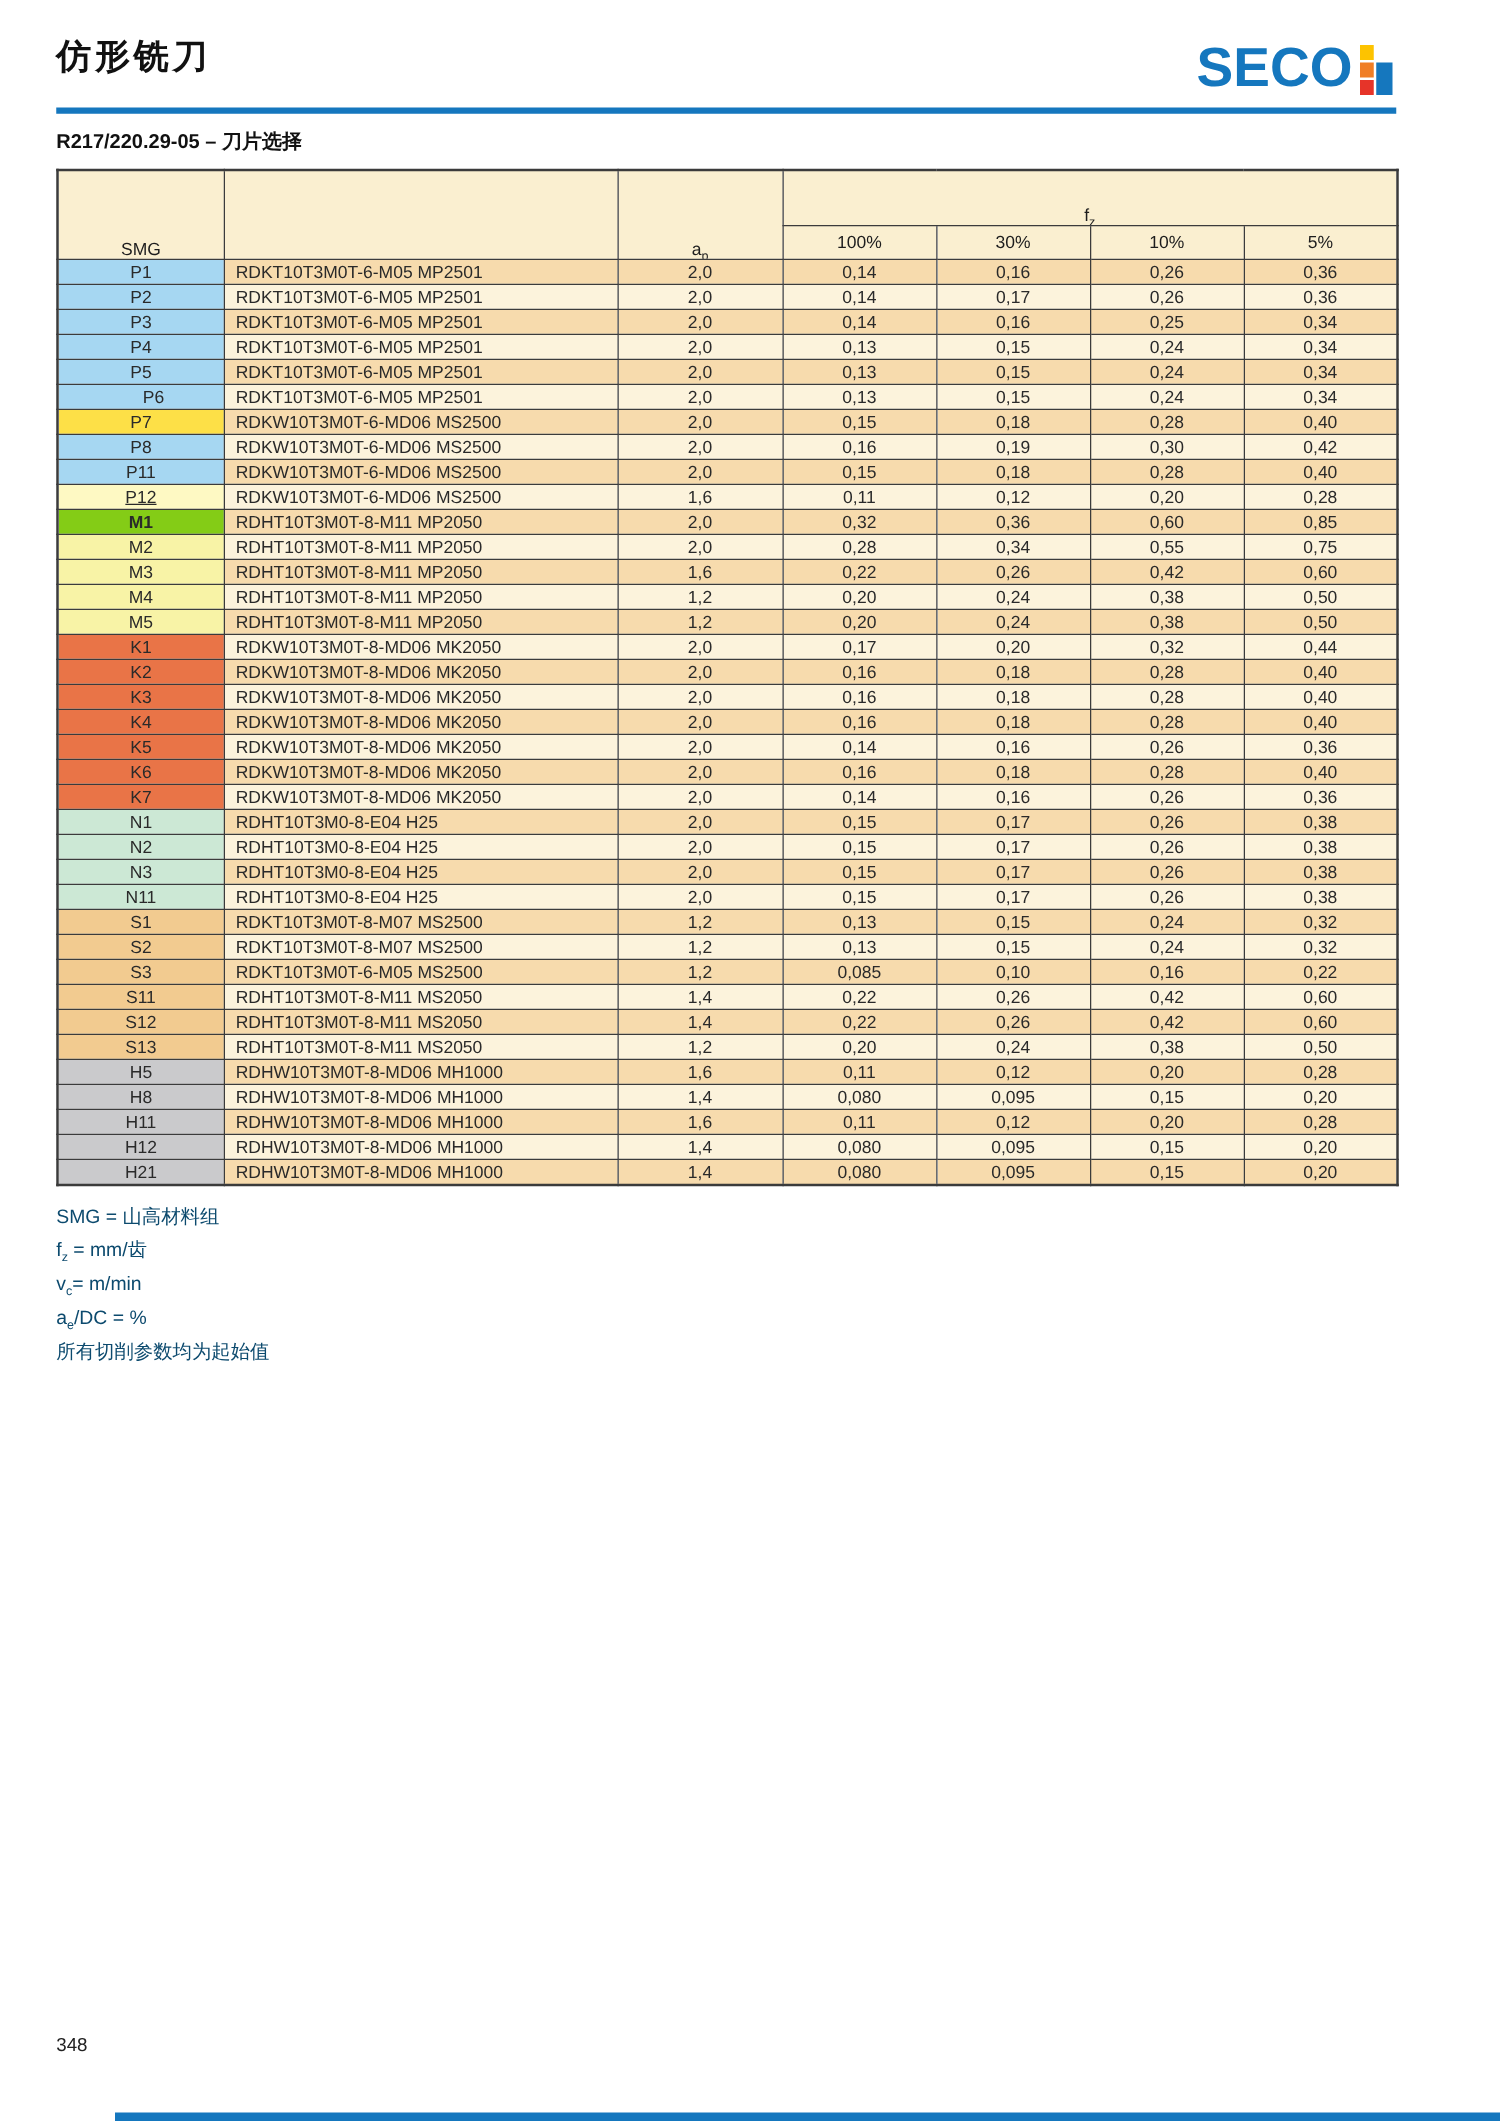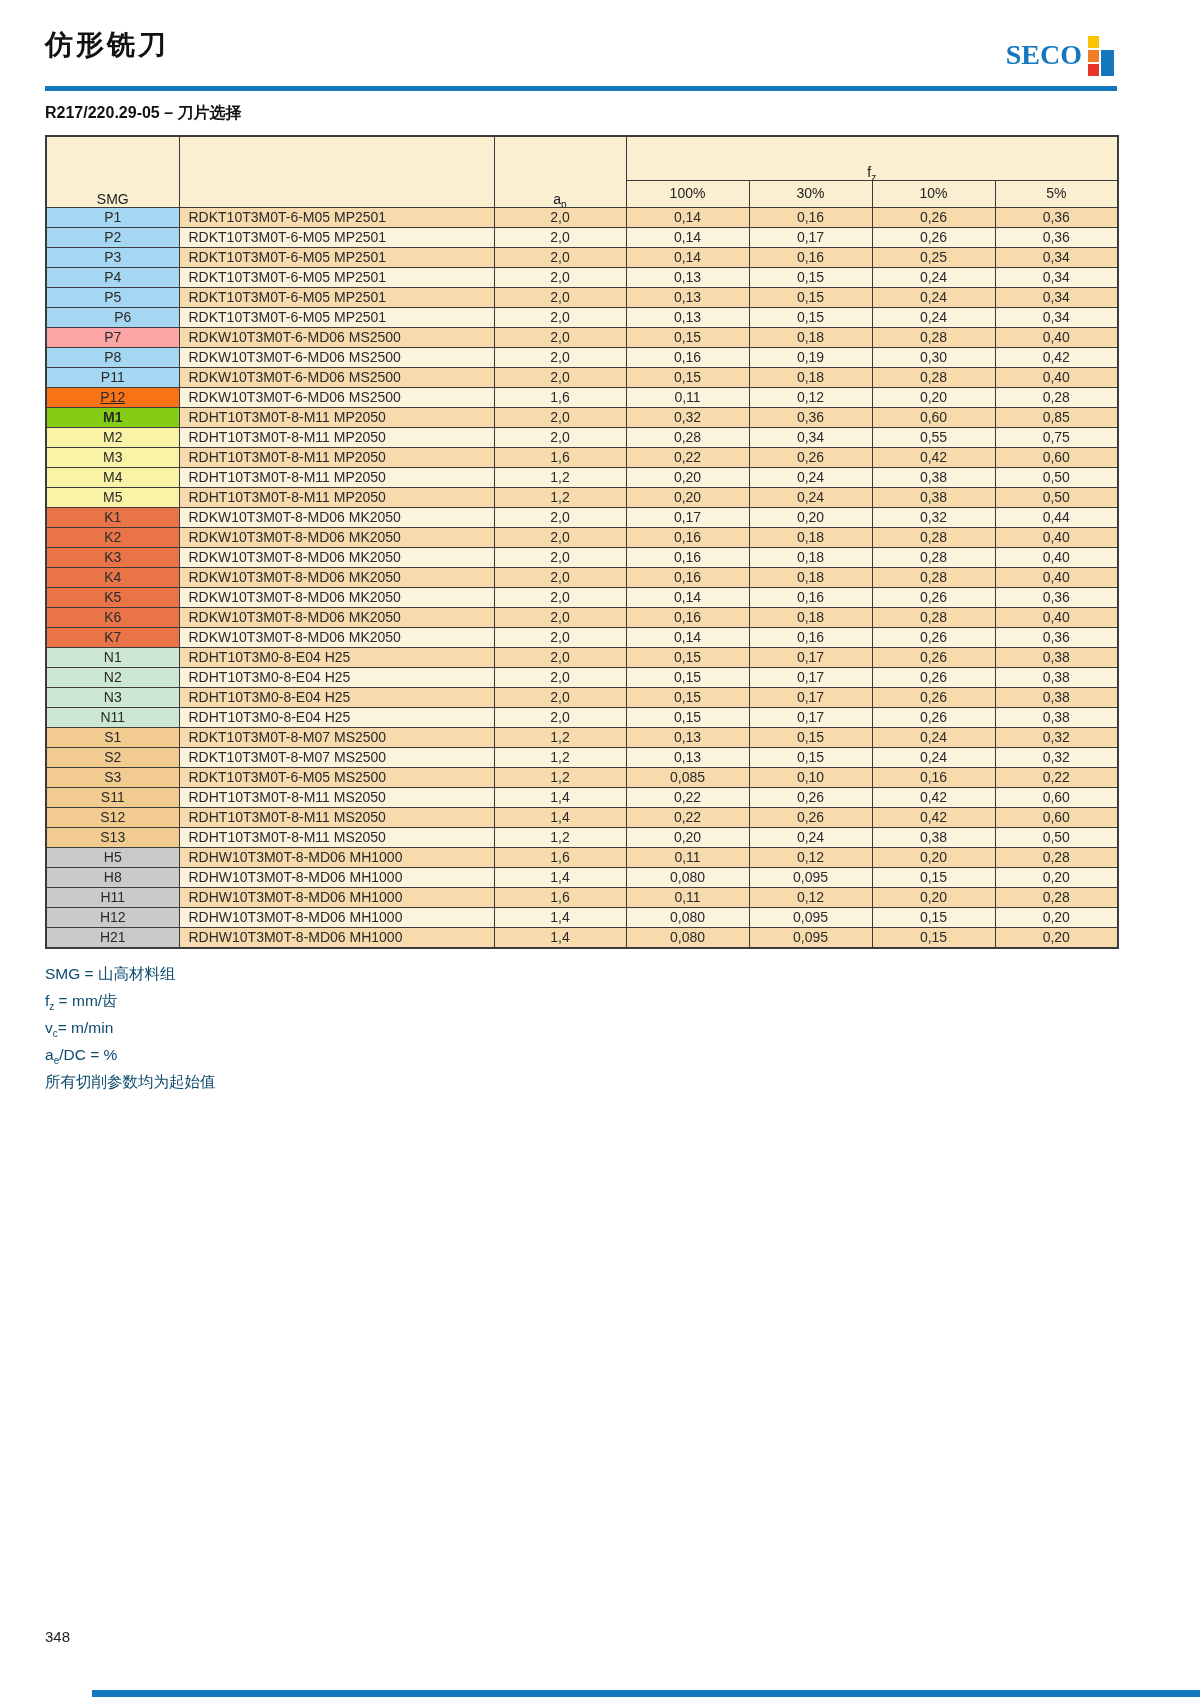--- a/index.html
+++ b/index.html
@@ -13,23 +13,23 @@
     box-shadow:0 0 4px rgba(0,0,0,.25);
   }
   
   .doc-title{
     position:absolute;left:45px;top:26px;
     font-size:28px;font-weight:bold;letter-spacing:3px;color:#111;
     font-family:"Liberation Serif","DejaVu Serif",serif;
   }
   .logo{position:absolute;top:36px;right:86px;display:flex;align-items:flex-start;}
   .logo-text{
-    font-size:28px;line-height:38px;font-weight:800;letter-spacing:0px;
+    font-size:44px;line-height:38px;font-weight:800;letter-spacing:0px;
     color:var(--accent,#1577BE);
-    font-family:Liberation Serif, serif;
+    font-family:Liberation Sans, sans-serif;
   }
   .logo-mark{position:relative;width:26px;height:40px;margin-left:6px;display:inline-block;}
   .logo-mark .sq{position:absolute;display:block;}
   .sq-yellow{left:0;top:0;width:11px;height:12px;background:#FDC300;}
   .sq-orange{left:0;top:14px;width:11px;height:12px;background:#F07E26;}
   .sq-red{left:0;top:28px;width:11px;height:12px;background:#E63429;}
   .sq-blue{left:13px;top:14px;width:13px;height:26px;background:var(--accent,#1577BE);}
   .rule{position:absolute;left:45px;right:83px;top:86px;height:5px;background:var(--accent,#1577BE);}
   .subtitle{position:absolute;left:45px;top:103px;font-size:16px;font-weight:bold;color:#111;}
 
@@ -160,21 +160,21 @@
         <tr class="light">
           <td class="smg" style="background: rgb(166, 215, 242); padding-left: 20px;">P6</td>
           <td class="insert">RDKT10T3M0T-6-M05 MP2501</td>
           <td class="ap">2,0</td>
           <td class="fz">0,13</td>
           <td class="fz">0,15</td>
           <td class="fz">0,24</td>
           <td class="fz">0,34</td>
         </tr>
         <tr class="dark">
-          <td class="smg" style="background: #fca5a5;">P7</td>
+          <td class="smg" style="background: #fde047;">P7</td>
           <td class="insert">RDKW10T3M0T-6-MD06 MS2500</td>
           <td class="ap">2,0</td>
           <td class="fz">0,15</td>
           <td class="fz">0,18</td>
           <td class="fz">0,28</td>
           <td class="fz">0,40</td>
         </tr>
         <tr class="light">
           <td class="smg" style="background: rgb(166, 215, 242);">P8</td>
           <td class="insert">RDKW10T3M0T-6-MD06 MS2500</td>
@@ -187,21 +187,21 @@
         <tr class="dark">
           <td class="smg" style="background: rgb(166, 215, 242);">P11</td>
           <td class="insert">RDKW10T3M0T-6-MD06 MS2500</td>
           <td class="ap">2,0</td>
           <td class="fz">0,15</td>
           <td class="fz">0,18</td>
           <td class="fz">0,28</td>
           <td class="fz">0,40</td>
         </tr>
         <tr class="light">
-          <td class="smg" style="background: #f97316; text-decoration: underline;">P12</td>
+          <td class="smg" style="background: #fef9c3; text-decoration: underline;">P12</td>
           <td class="insert">RDKW10T3M0T-6-MD06 MS2500</td>
           <td class="ap">1,6</td>
           <td class="fz">0,11</td>
           <td class="fz">0,12</td>
           <td class="fz">0,20</td>
           <td class="fz">0,28</td>
         </tr>
         <tr class="dark">
           <td class="smg" style="background: #84cc16; font-weight: bold;">M1</td>
           <td class="insert">RDHT10T3M0T-8-M11 MP2050</td>

